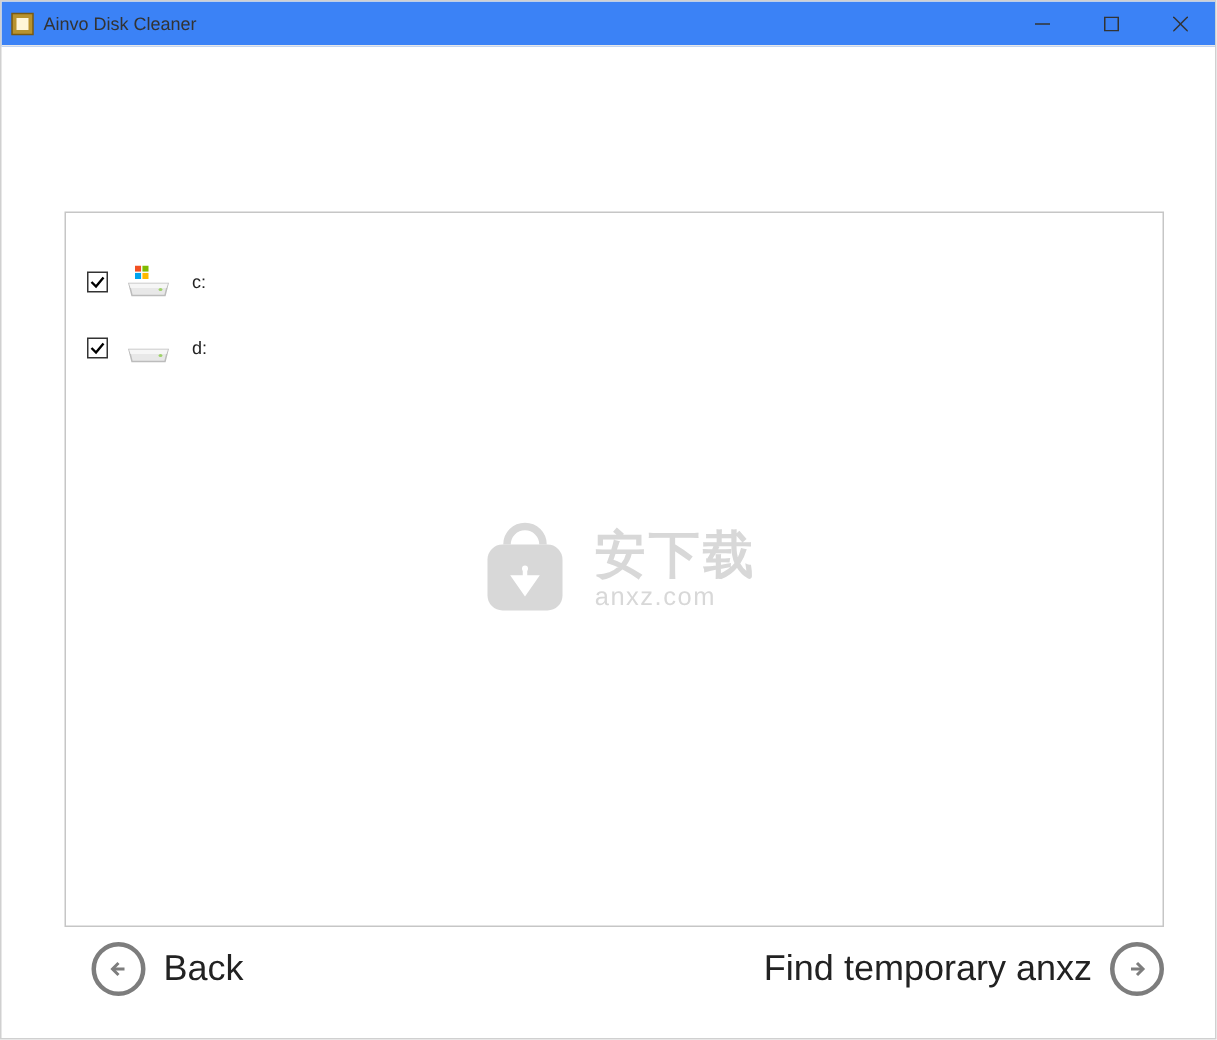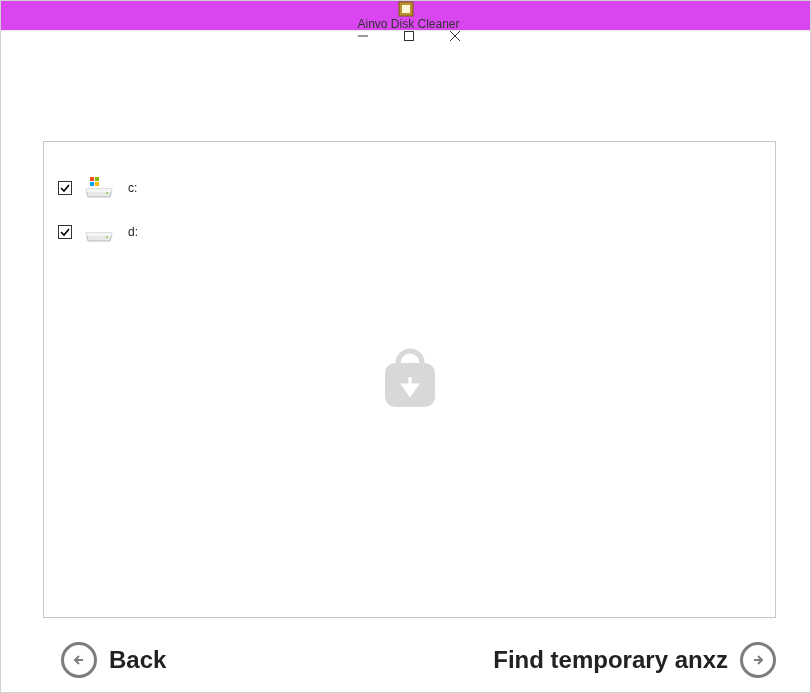--- a/index.html
+++ b/index.html
@@ -11,26 +11,25 @@
   font-size: 12px;
   color: #000;
   overflow: hidden;
   border: 1px solid #d0d0d0;
   position: relative;
 }
 
 
 .titlebar {
   height: 30px;
-  background: #d946ef;
+  background: #3b82f6;
   border-bottom: 1px solid #e8e8e8;
   display: flex;
   align-items: center;
   padding-left: 6px;
-  flex-direction: column;
 }
 .titlebar .app-icon {
   width: 16px;
   height: 16px;
   margin-right: 6px;
   display: inline-flex;
   align-items: center;
   justify-content: center;
 }
 .titlebar .title {
@@ -134,23 +133,22 @@
 }
 
 
 .footer {
   position: absolute;
   left: 60px;
   right: 34px;
   bottom: 14px;
   height: 50px;
   display: flex;
-  align-items: flex-end;
+  align-items: flex-start;
   justify-content: space-between;
-  font-weight: bold;
 }
 .nav-btn {
   display: flex;
   align-items: center;
   gap: 12px;
   cursor: pointer;
 }
 .nav-btn .label {
   font-size: 24px;
   color: #222;
@@ -241,20 +239,24 @@
 
   </div>
 
   <div class="watermark">
     <svg class="bag" viewBox="0 0 70 70">
       <path d="M23 18 a12 12 0 0 1 24 0" fill="none" stroke="#d8d8d8" stroke-width="5"></path>
       <rect x="10" y="18" width="50" height="44" rx="10" fill="#d8d8d8"></rect>
       <path d="M28 40 l14 0 l-7 10 z M35 34 l0 8" stroke="#fff" stroke-width="3" fill="#fff"></path>
       <circle cx="35" cy="34" r="2" fill="#fff"></circle>
     </svg>
+    <div class="txt-block">
+      <div class="cn">安下载</div>
+      <div class="domain">anxz.com</div>
+    </div>
   </div>
 </div>
 
 <div class="footer">
   <div class="nav-btn">
     <span class="circle-btn">
       <svg viewBox="0 0 16 16">
           <line x1="12" y1="8" x2="4" y2="8" stroke="#7d7d7d" stroke-width="2"></line>
           <polyline points="8,4 4,8 8,12" fill="none" stroke="#7d7d7d" stroke-width="2"></polyline>
         </svg>

